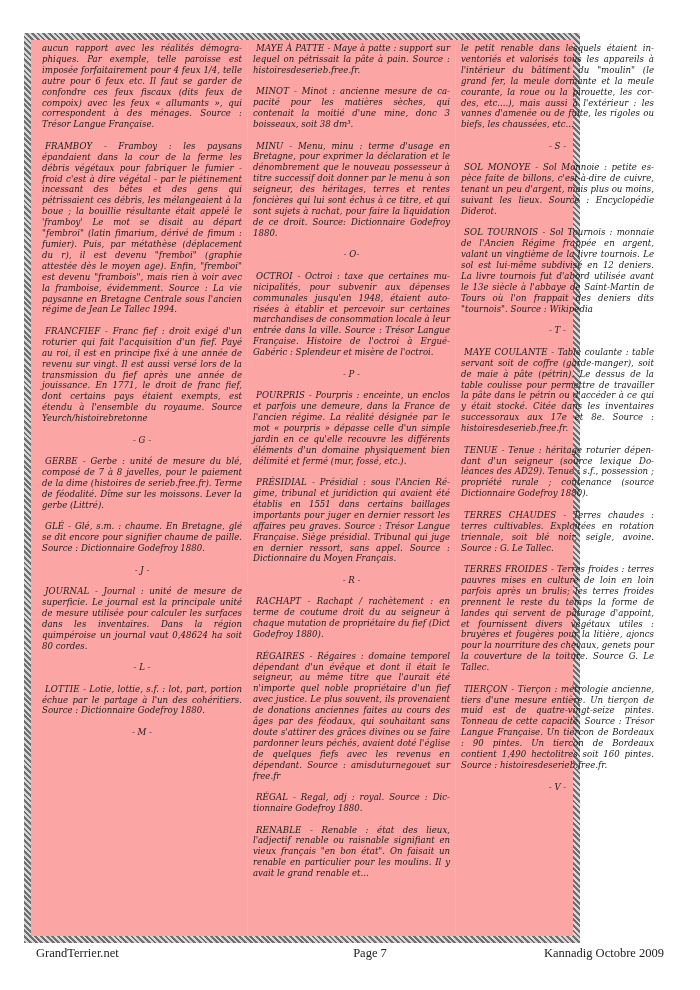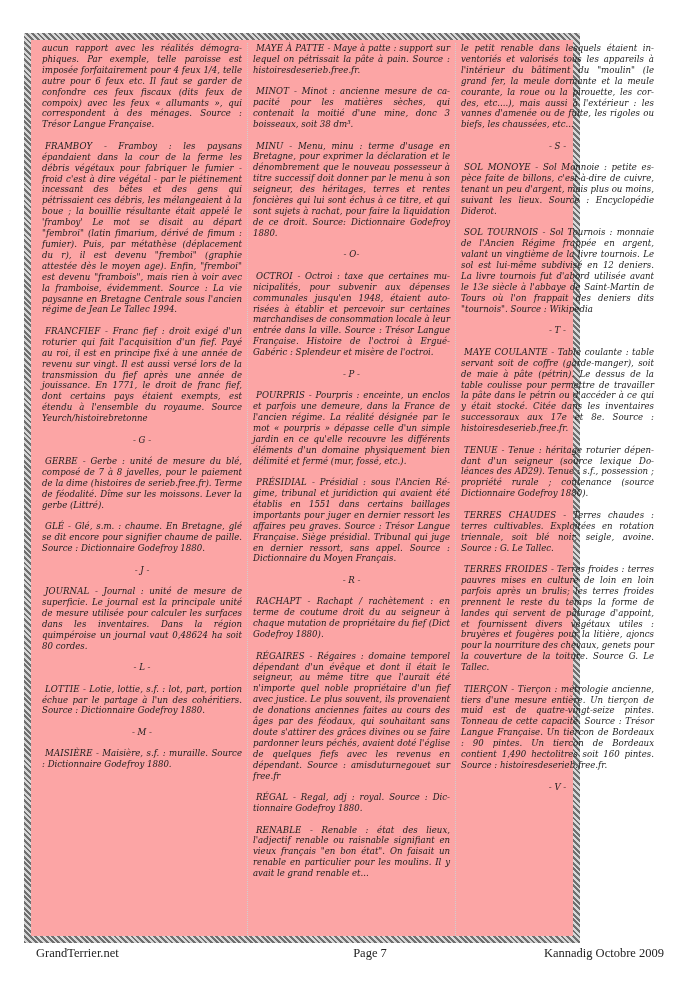--- a/index.html
+++ b/index.html
@@ -47,21 +47,20 @@
         <p class="entry"><span class="head">FRAMBOY</span><span> - Framboy : les paysans épandaient dans la cour de la ferme les débris végétaux pour fabriquer le fumier - froid c'est à dire végétal - par le piétine­ment incessant des bêtes et des gens qui pétrissaient ces débris, les mélangeaient à la boue ; la bouillie résultante était ap­pelé le 'framboy' Le mot se disait au dé­part "fembroi" (latin fimarium, dérivé de fimum : fumier). Puis, par métathèse (déplacement du r), il est devenu "fremboi" (graphie attestée dès le moyen age). Enfin, "fremboi" est devenu "frambois", mais rien à voir avec la fram­boise, évidemment. Source : La vie paysanne en Bretagne Centrale sous l'ancien régime de Jean Le Tallec 1994.</span></p>
         <p class="entry"><span class="head">FRANCFIEF</span><span> - Franc fief : droit exigé d'un roturier qui fait l'acquisition d'un fief. Payé au roi, il est en principe fixé à une année de revenu sur vingt. Il est aussi versé lors de la transmission du fief après une année de jouissance. En 1771, le droit de franc fief, dont certains pays étaient exempts, est étendu à l'en­semble du royaume. Source Yeur­ch/histoirebretonne</span></p>
         <p class="letter">- G -</p>
         <p class="entry"><span class="head">GERBE</span><span> - Gerbe : unité de mesure du blé, composé de 7 à 8 javelles, pour le paie­ment de la dime (histoires de serieb.free.fr). Terme de féodalité. Dîme sur les moissons. Lever la gerbe (Littré).</span></p>
         <p class="entry"><span class="head">GLÉ</span><span> - Glé, s.m. : chaume. En Bretagne, glé se dit encore pour signifier chaume de paille. Source : Dictionnaire Godefroy 1880.</span></p>
         <p class="letter">- J -</p>
         <p class="entry"><span class="head">JOURNAL</span><span> - Journal : unité de mesure de superficie. Le journal est la principale unité de mesure utilisée pour calculer les surfaces dans les inventaires. Dans la région quimpéroise un journal vaut 0,48624 ha soit 80 cordes.</span></p>
         <p class="letter">- L -</p>
         <p class="entry"><span class="head">LOTTIE</span><span> - Lotie, lottie, s.f. : lot, part, por­tion échue par le partage à l'un des cohé­ritiers. Source : Dictionnaire Godefroy 1880.</span></p>
         <p class="letter">- M -</p>
-        <p class="entry"><span class="head">MAISIÈRE</span><span> - Maisière, s.f. : muraille. Source : Dictionnaire Godefroy 1880.</span></p>
       </div>
     <div class="col col2">
         <p class="entry"><span class="head">MAYE À PATTE</span><span> - Maye à patte : support sur lequel on pétrissait la pâte à pain. Source : histoiresdeserieb.free.fr.</span></p>
         <p class="entry"><span class="head">MINOT</span><span> - Minot : ancienne mesure de ca­pacité pour les matières sèches, qui contenait la moitié d'une mine, donc 3 boisseaux, soit 38 dm³.</span></p>
         <p class="entry"><span class="head">MINU</span><span> - Menu, minu : terme d'usage en Bretagne, pour exprimer la déclaration et le dénombrement que le nouveau posses­seur à titre successif doit donner par le menu à son seigneur, des héritages, ter­res et rentes foncières qui lui sont échus à ce titre, et qui sont sujets à rachat, pour faire la liquidation de ce droit. Sour­ce: Dictionnaire Godefroy 1880.</span></p>
         <p class="letter">- O-</p>
         <p class="entry"><span class="head">OCTROI</span><span> - Octroi : taxe que certaines mu­nicipalités, pour subvenir aux dépenses communales jusqu'en 1948, étaient auto­risées à établir et percevoir sur certaines marchandises de consommation locale à leur entrée dans la ville. Source : Trésor Langue Française. Histoire de l'octroi à Ergué-Gabéric : Splendeur et misère de l'octroi.</span></p>
         <p class="letter">- P -</p>
         <p class="entry"><span class="head">POURPRIS</span><span> - Pourpris : enceinte, un en­clos et parfois une demeure, dans la France de l'ancien régime. La réalité dé­signée par le mot « pourpris » dépasse celle d'un simple jardin en ce qu'elle re­couvre les différents éléments d'un do­maine physiquement bien délimité et fer­mé (mur, fossé, etc.).</span></p>
         <p class="entry"><span class="head">PRÉSIDIAL</span><span> - Présidial : sous l'Ancien Ré­gime, tribunal et juridiction qui avaient été établis en 1551 dans certains bailla­ges importants pour juger en dernier res­sort les affaires peu graves. Source : Tré­sor Langue Française. Siège présidial. Tribunal qui juge en dernier ressort, sans appel. Source : Dictionnaire du Moyen Français.</span></p>

